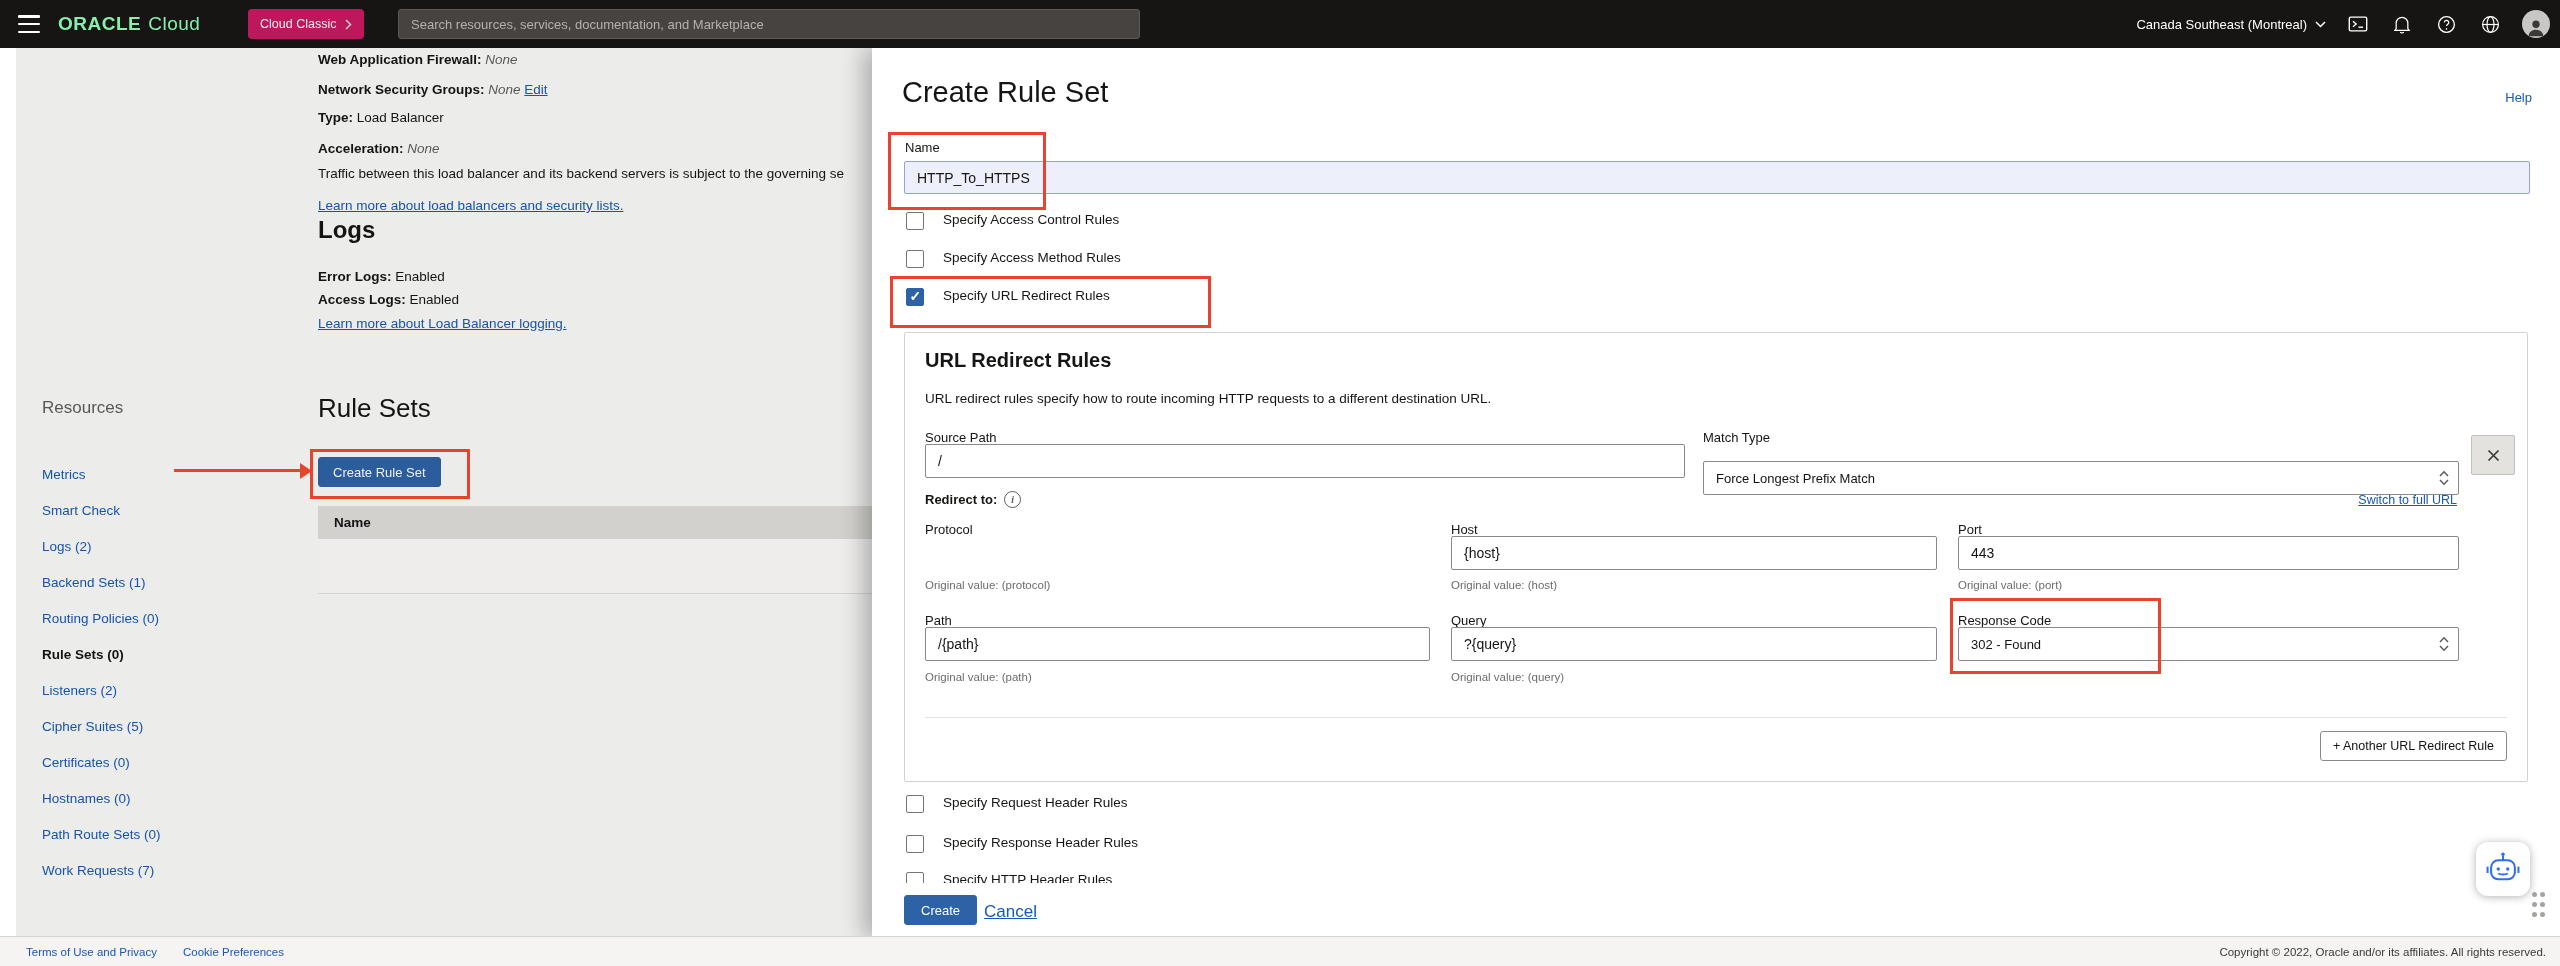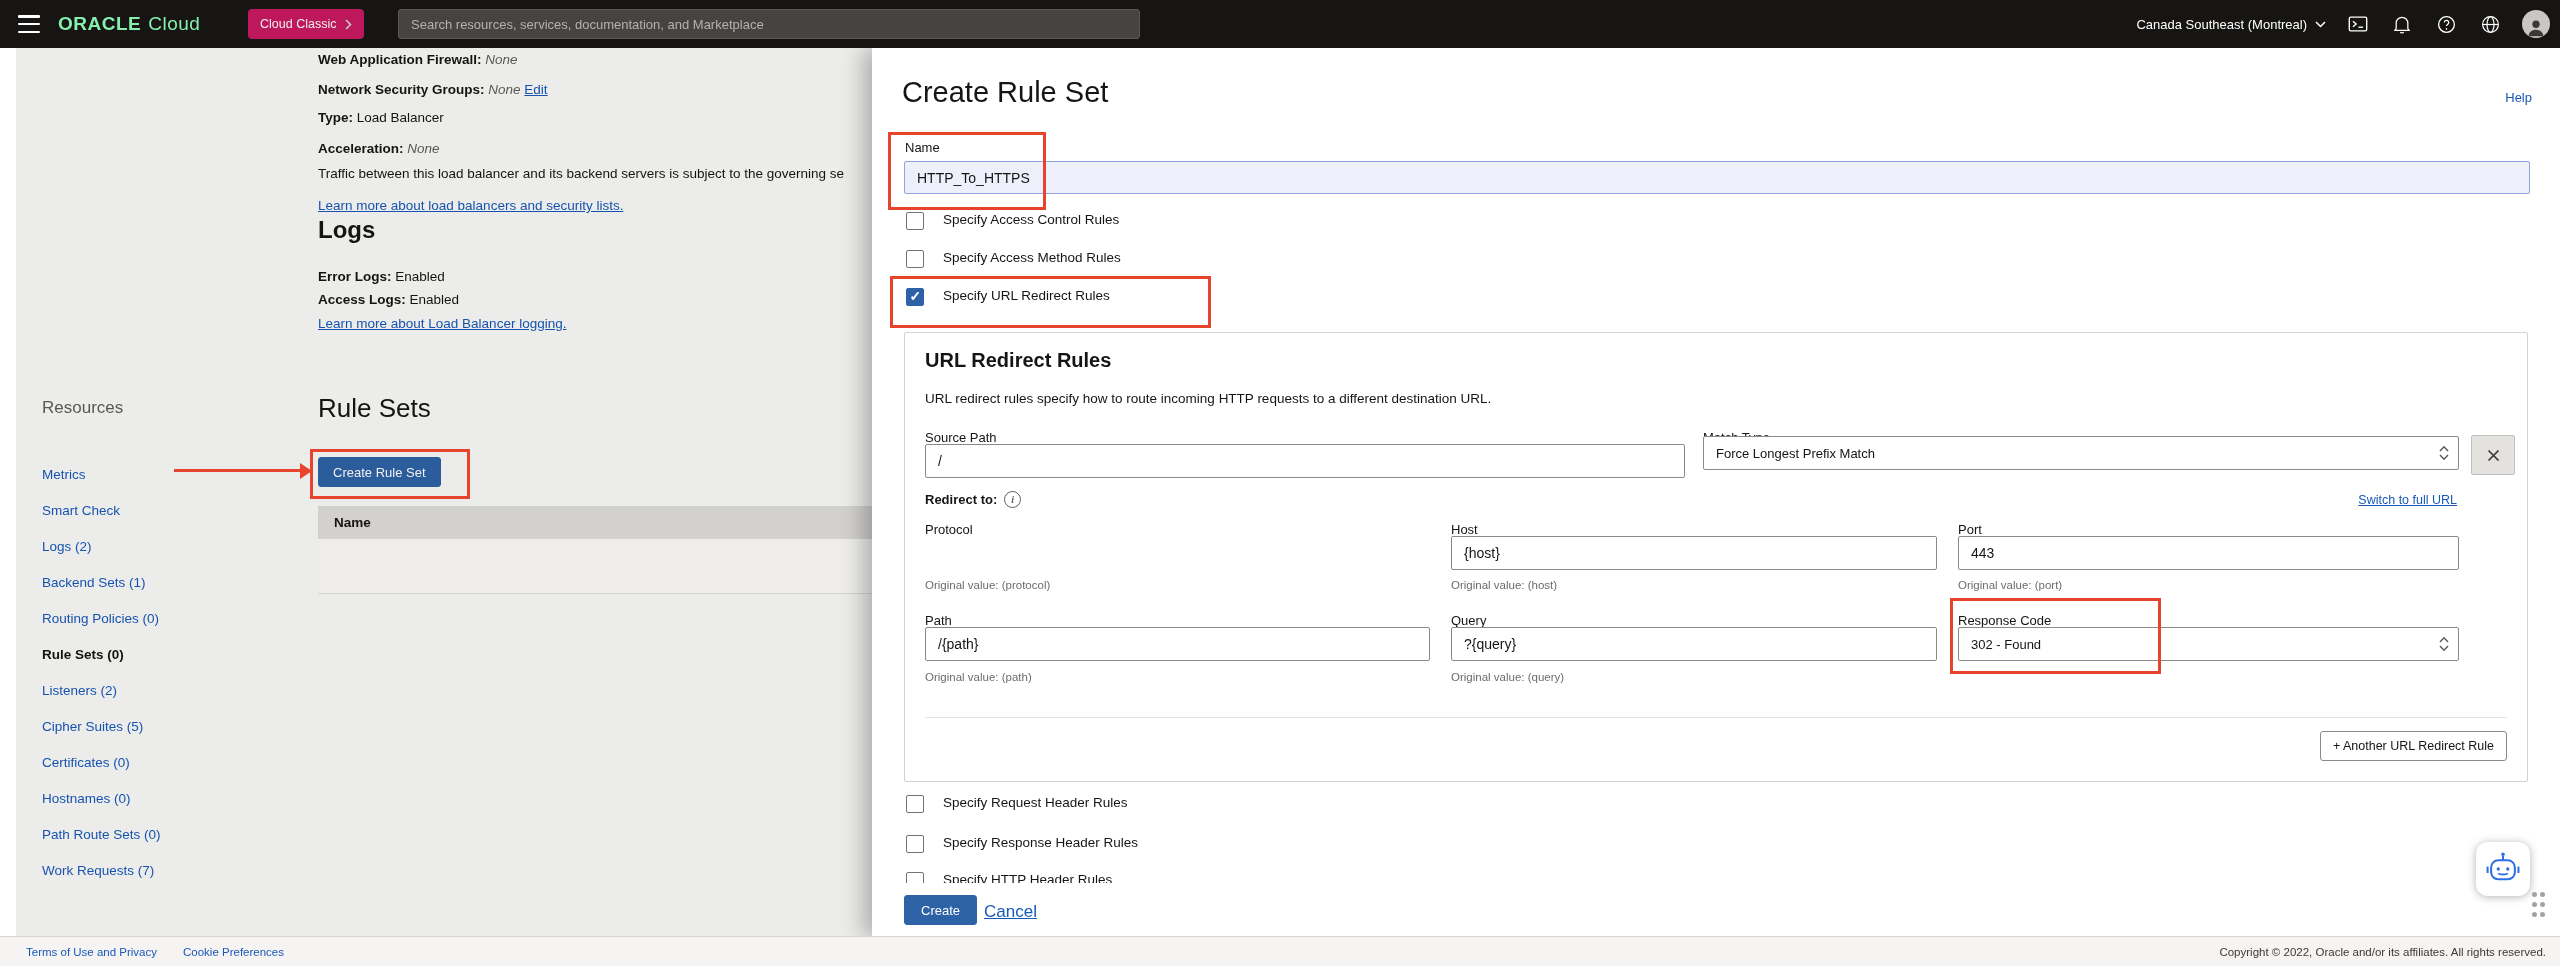--- a/index.html
+++ b/index.html
@@ -227,21 +227,21 @@
     </div>
 
     <section class="section">
       <h3 class="sec-title" style="margin:0;">URL Redirect Rules</h3>
       <p class="sec-desc" style="margin:0;">URL redirect rules specify how to route incoming HTTP requests to a different destination URL.</p>
 
       <label class="frm-label" style="left:20px;top:97px;">Source Path</label>
       <input class="txt-input" style="left: 20px; top: 111px; width: 760px;" value="/">
 
       <label class="frm-label" style="left:798px;top:97px;">Match Type</label>
-      <div class="select" style="left:798px;top:103px;width:756px;">
+      <div class="select" style="left:798px;top:128px;width:756px;">
         <span>Force Longest Prefix Match</span>
         <svg width="12" height="16" viewBox="0 0 12 16">
             <path d="M2 6l4-4.2L10 6" fill="none" stroke="#5f5d58" stroke-width="1.5"></path>
             <path d="M2 10l4 4.2 4-4.2" fill="none" stroke="#5f5d58" stroke-width="1.5"></path>
           </svg>
       </div>
 
       <div class="xbtn">
         <svg width="13" height="13" viewBox="0 0 13 13">
             <path d="M1.5 1.5l10 10M11.5 1.5l-10 10" stroke="#3a3936" stroke-width="1.7"></path>

